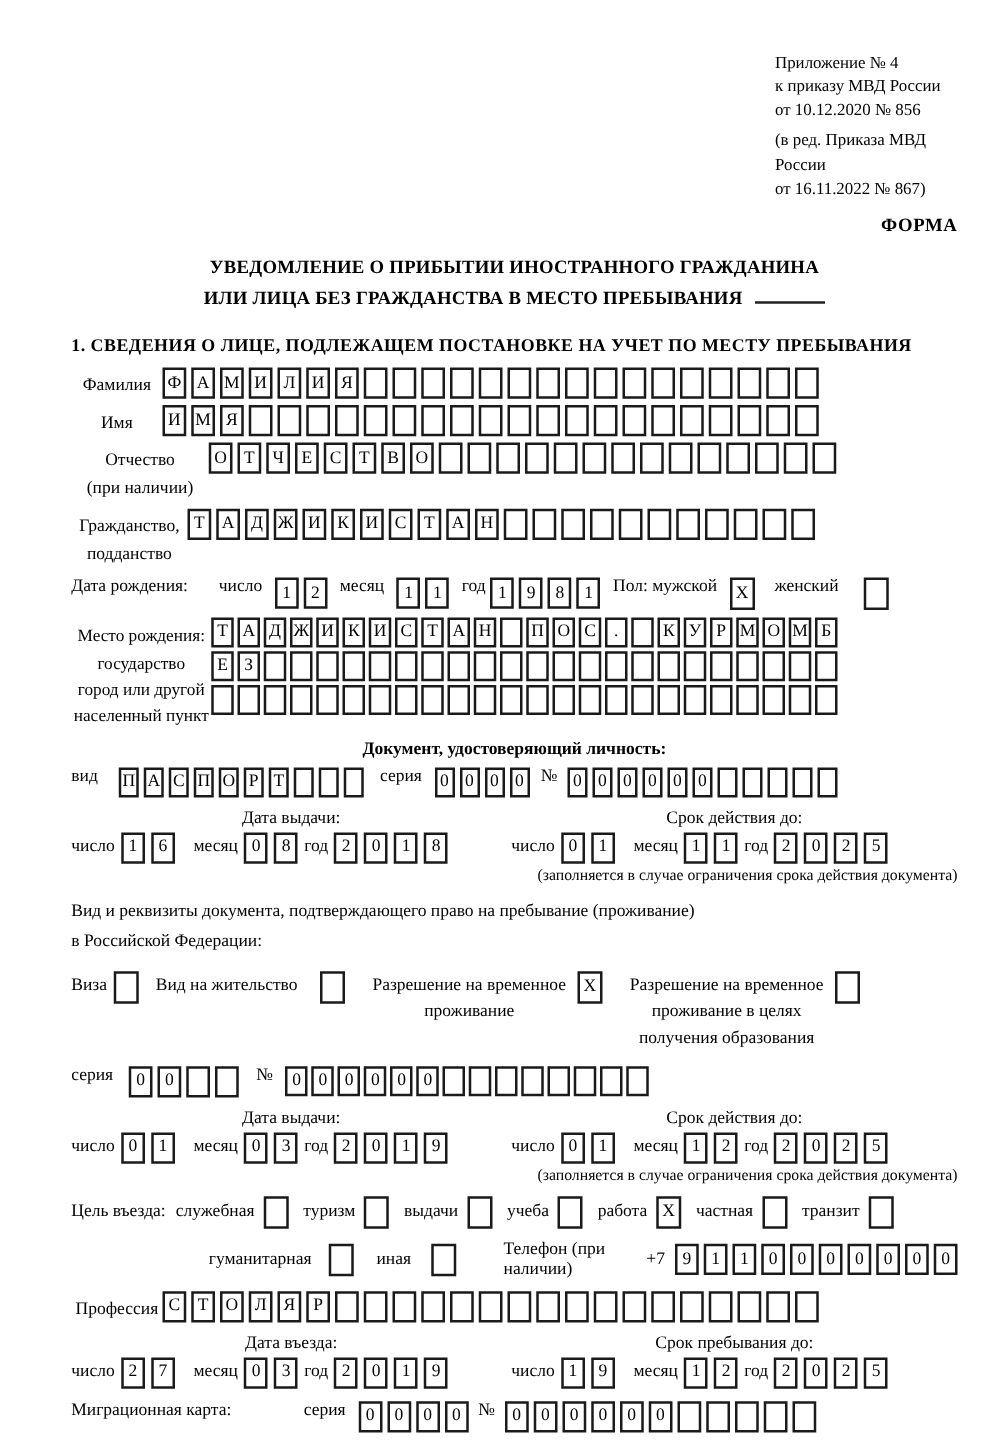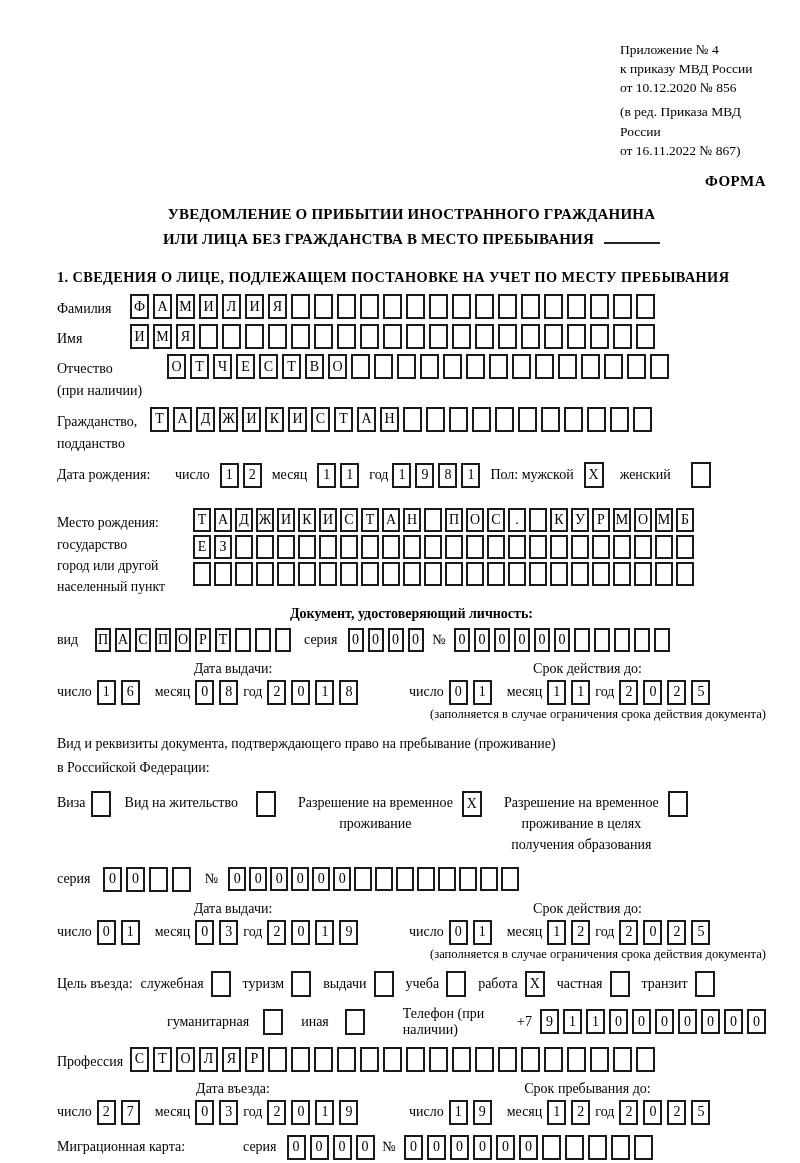--- a/index.html
+++ b/index.html
@@ -16,22 +16,22 @@
   .forma { text-align:right; font-weight:bold; font-size:15px; margin-top:13px; letter-spacing:.5px; }
 
   
   .title { text-align:center; font-weight:bold; font-size:15px; line-height:1.65; margin-top:12px; letter-spacing:.2px; }
   .uline { display:inline-block; width:56px; border-bottom:2px solid #222; height:13px; margin-left:10px; }
 
   .sec-head { font-weight:bold; font-size:14.3px; margin-top:18px; margin-bottom:8px; letter-spacing:.4px; }
 
   
   .row { display:flex; align-items:flex-start; margin-bottom:5px; }
-  .irow { display:flex; align-items:center; margin-bottom:5px; font-size:14px; }
-  .lbl { font-size:14px; line-height:1.5; padding-top:4px; flex:none; }
+  .irow { display:flex; align-items:flex-start; margin-bottom:5px; font-size:14px; }
+  .lbl { font-size:14px; line-height:1.5; padding-top:4px; flex:none;text-align:center; }
   .ml { line-height:1.55; }
   .w-name { width:73px; }
   .w-pat  { width:110px; }
   .w-cit  { width:93px; }
   .w-place{ width:112px; font-size:13.8px; }
   .w-prof { width:73px; }
 
   
   .cells { display:flex; gap:4px; flex:none; }
   .cell {
@@ -237,21 +237,21 @@
         <span class="cell">9</span>
         <span class="cell">8</span>
         <span class="cell">1</span>
       </span>
     <span class="gap-l">Пол: мужской</span>
     <span class="cell checkbox gap-l">X</span>
     <span style="margin-left:16px;">женский</span>
     <span class="cell checkbox" style="margin-left:20px;"></span>
   </div>
 
-  <div class="row" style="margin-top:20px;gap:24px;">
+  <div class="row" style="margin-top:6px;">
     <div class="lbl w-place ml">
       <div>Место рождения:</div>
       <div>государство</div>
       <div>город или другой</div>
       <div>населенный пункт</div>
     </div>
     <div class="cells-col">
       <div class="cells tight">
           <span class="cell">Т</span>
           <span class="cell">А</span>

